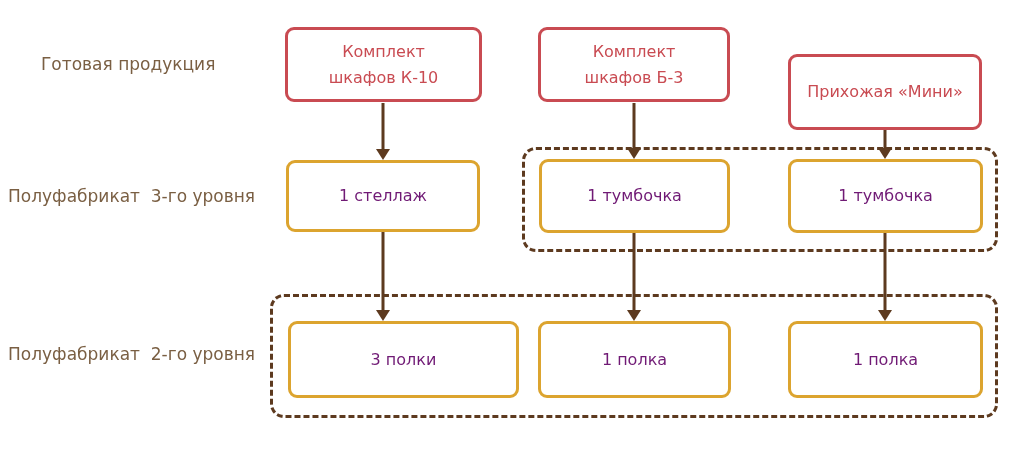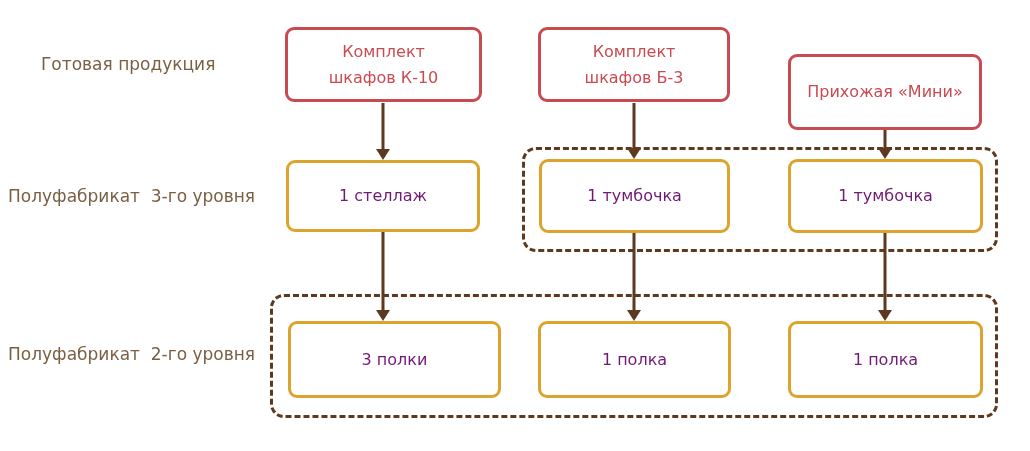--- a/index.html
+++ b/index.html
@@ -133,21 +133,21 @@
   <div class="box component" style="left:286px; top:160px; width:194px; height:72px;">
     <span>1 стеллаж</span>
   </div>
   <div class="box component" style="left:539px; top:159px; width:191px; height:74px;">
     <span>1 тумбочка</span>
   </div>
   <div class="box component" style="left:788px; top:159px; width:195px; height:74px;">
     <span>1 тумбочка</span>
   </div>
 
-  <div class="box component" style="left:288px; top:321px; width:213px; height:77px;">
+  <div class="box component" style="left:288px; top:321px; width:231px; height:77px;">
     <span>3 полки</span>
   </div>
   <div class="box component" style="left:538px; top:321px; width:193px; height:77px;">
     <span>1 полка</span>
   </div>
   <div class="box component" style="left:788px; top:321px; width:195px; height:77px;">
     <span>1 полка</span>
   </div>
 
 </div>

